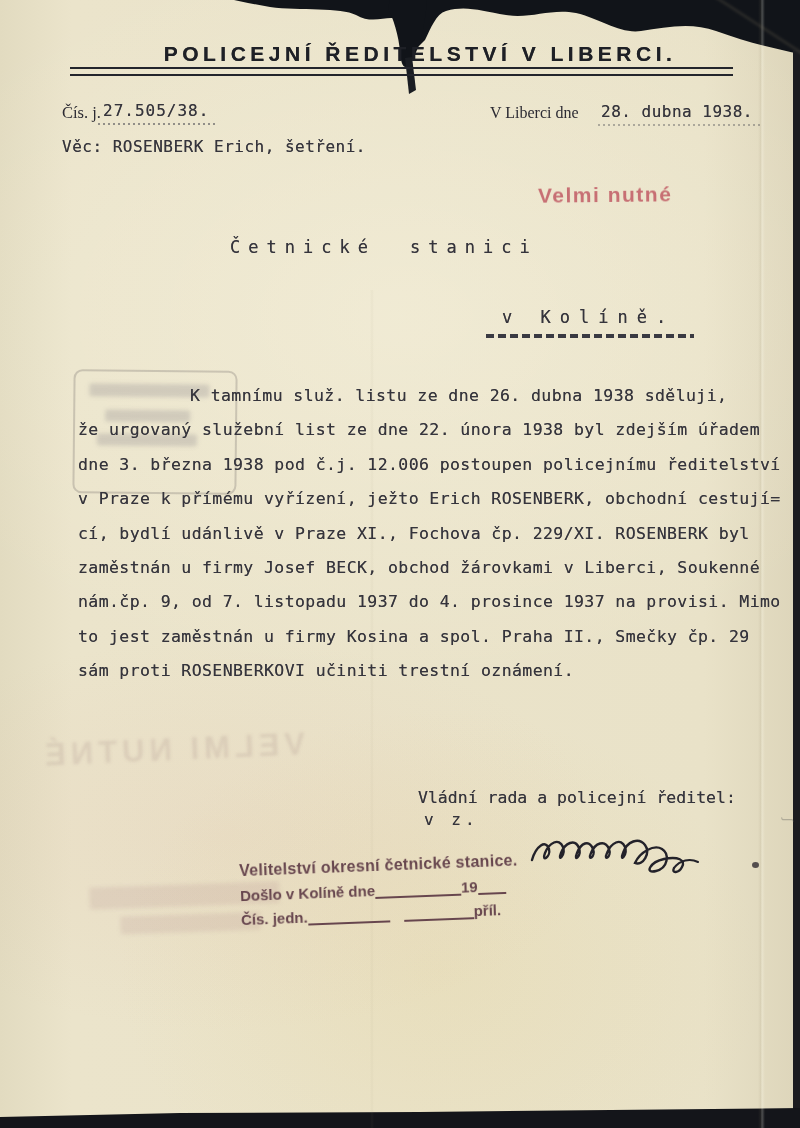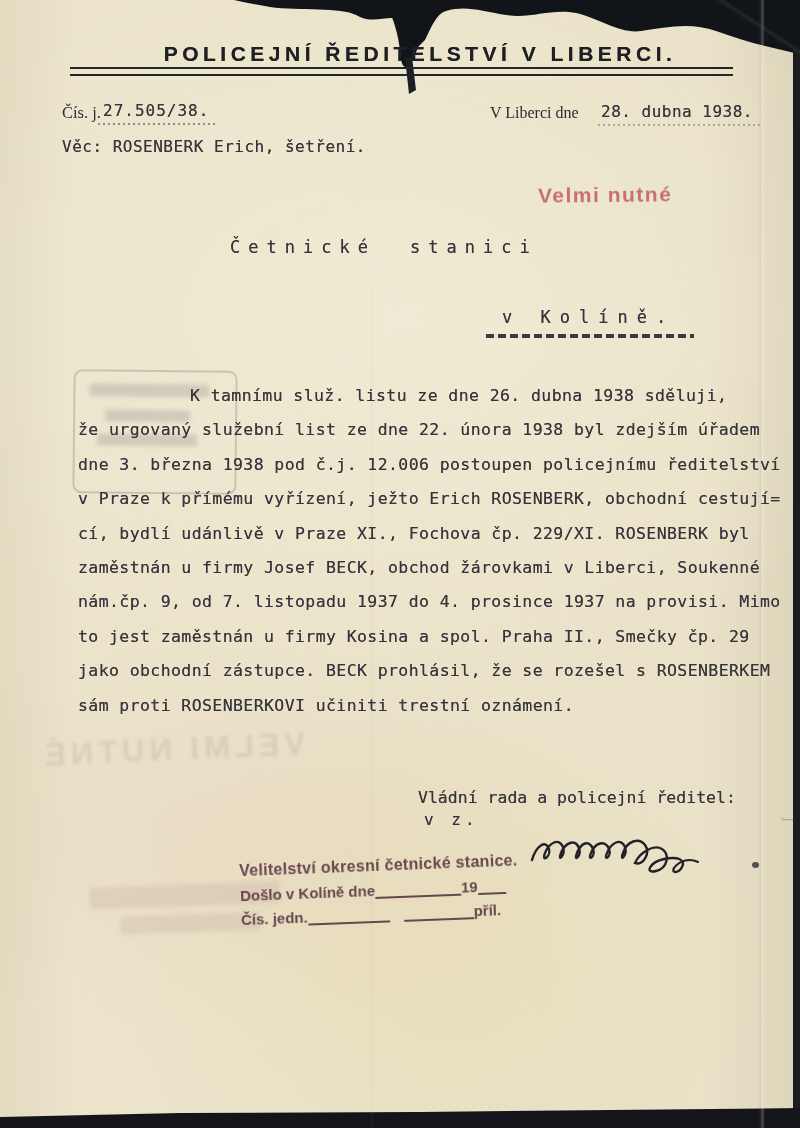--- a/index.html
+++ b/index.html
@@ -127,21 +127,20 @@
 
   <div class="abs type body-block">
     <div class="line indent">K tamnímu služ. listu ze dne 26. dubna 1938 sděluji,</div>
     <div class="line">že urgovaný služební list ze dne 22. února 1938 byl zdejším úřadem</div>
     <div class="line">dne 3. března 1938 pod č.j. 12.006 postoupen policejnímu ředitelství</div>
     <div class="line">v Praze k přímému vyřízení, ježto Erich ROSENBERK, obchodní cestují=</div>
     <div class="line">cí, bydlí udánlivě v Praze XI., Fochova čp. 229/XI. ROSENBERK byl</div>
     <div class="line">zaměstnán u firmy Josef BECK, obchod žárovkami v Liberci, Soukenné</div>
     <div class="line">nám.čp. 9, od 7. listopadu 1937 do 4. prosince 1937 na provisi. Mimo</div>
     <div class="line">to jest zaměstnán u firmy Kosina a spol. Praha II., Smečky čp. 29</div>
-    <div class="line">jako obchodní zástupce. BECK prohlásil, že se rozešel s ROSENBERKEM</div>
     <div class="line">sám proti ROSENBERKOVI učiniti trestní oznámení.</div>
   </div>
 
   <div class="abs type close1">Vládní rada a policejní ředitel:</div>
   <div class="abs type close2">v z.</div>
 
   <svg class="abs sig" width="178" height="52" viewBox="0 0 178 52">
     <path fill="none" stroke="#23222a" stroke-width="2.4" stroke-linecap="round" d="M4,36 C8,22 18,15 21,25 C23,33 13,39 17,29 C21,19 31,13 35,23 C38,31 29,39 33,29
          C37,19 47,14 51,24 C54,32 45,39 49,29 C53,19 61,15 65,25 C68,33 59,38 63,29
          C67,19 77,15 81,25 C84,33 75,38 79,29 C83,19 93,13 97,23 C100,31 91,39 95,29

